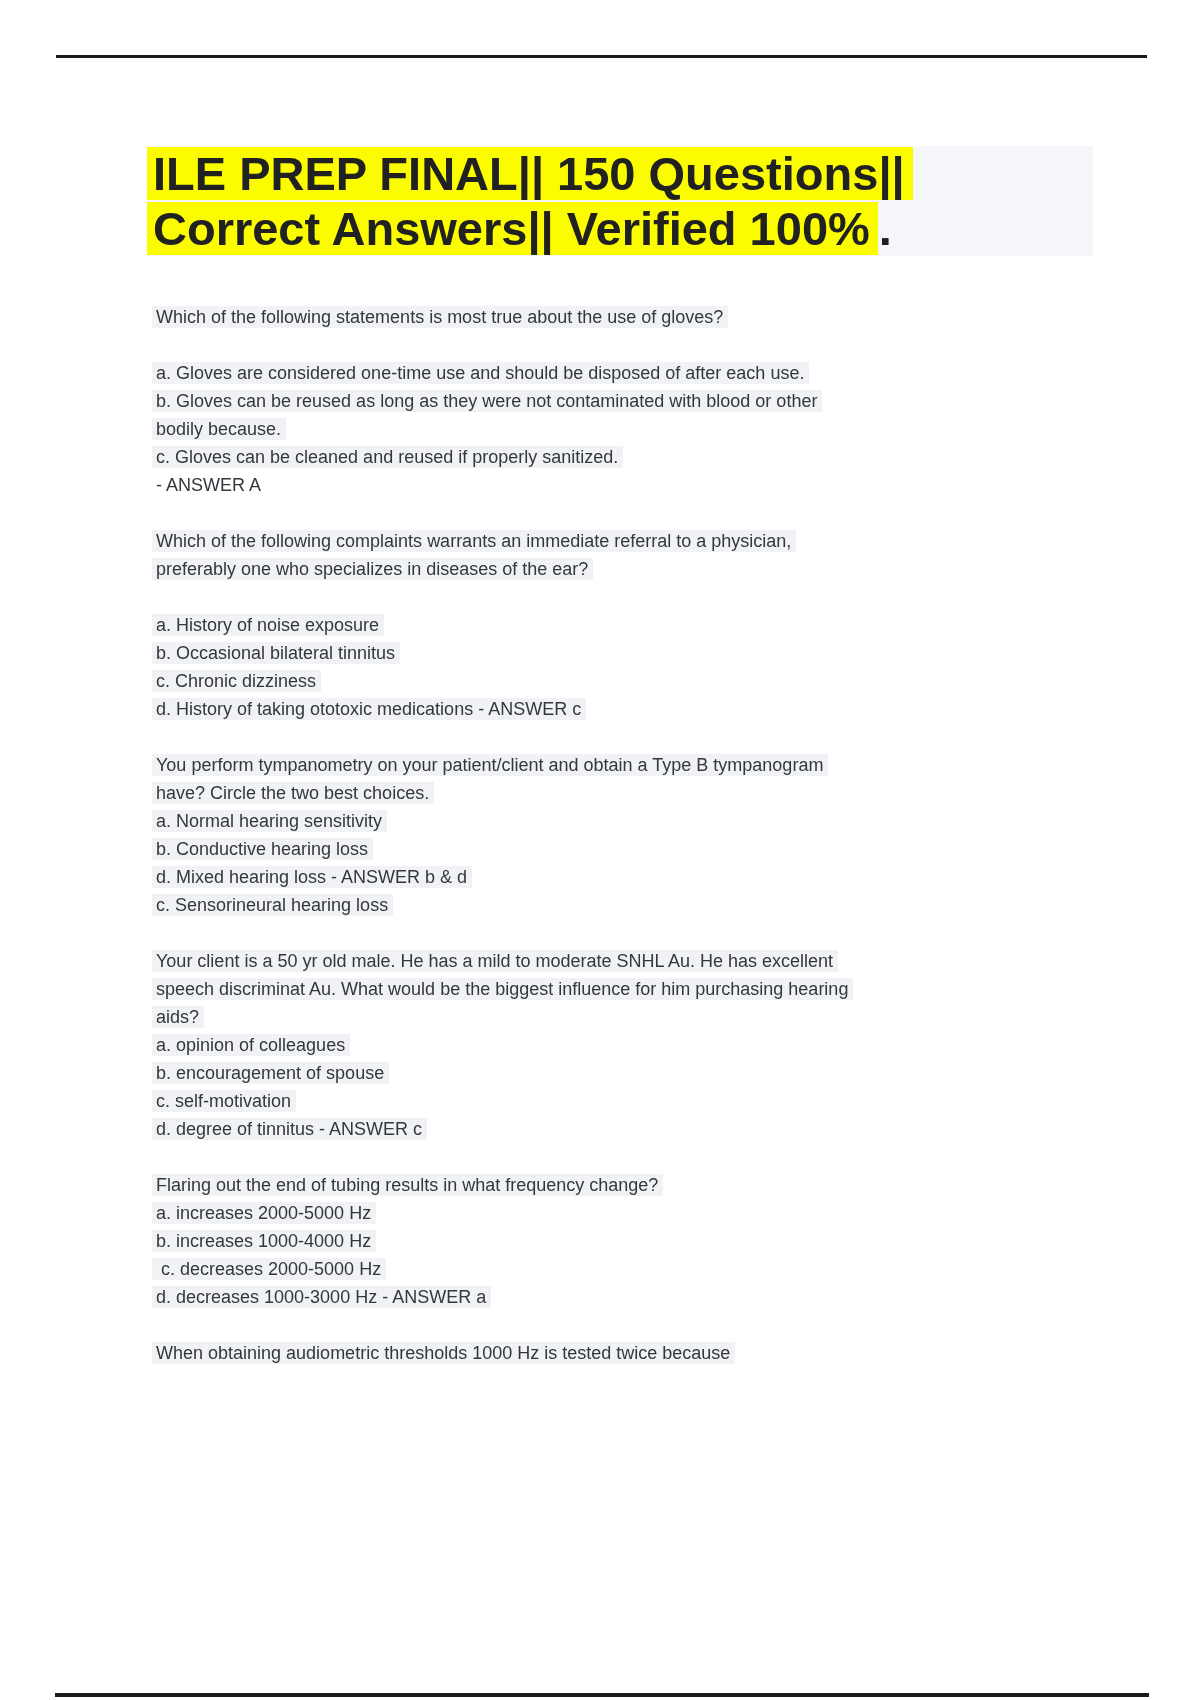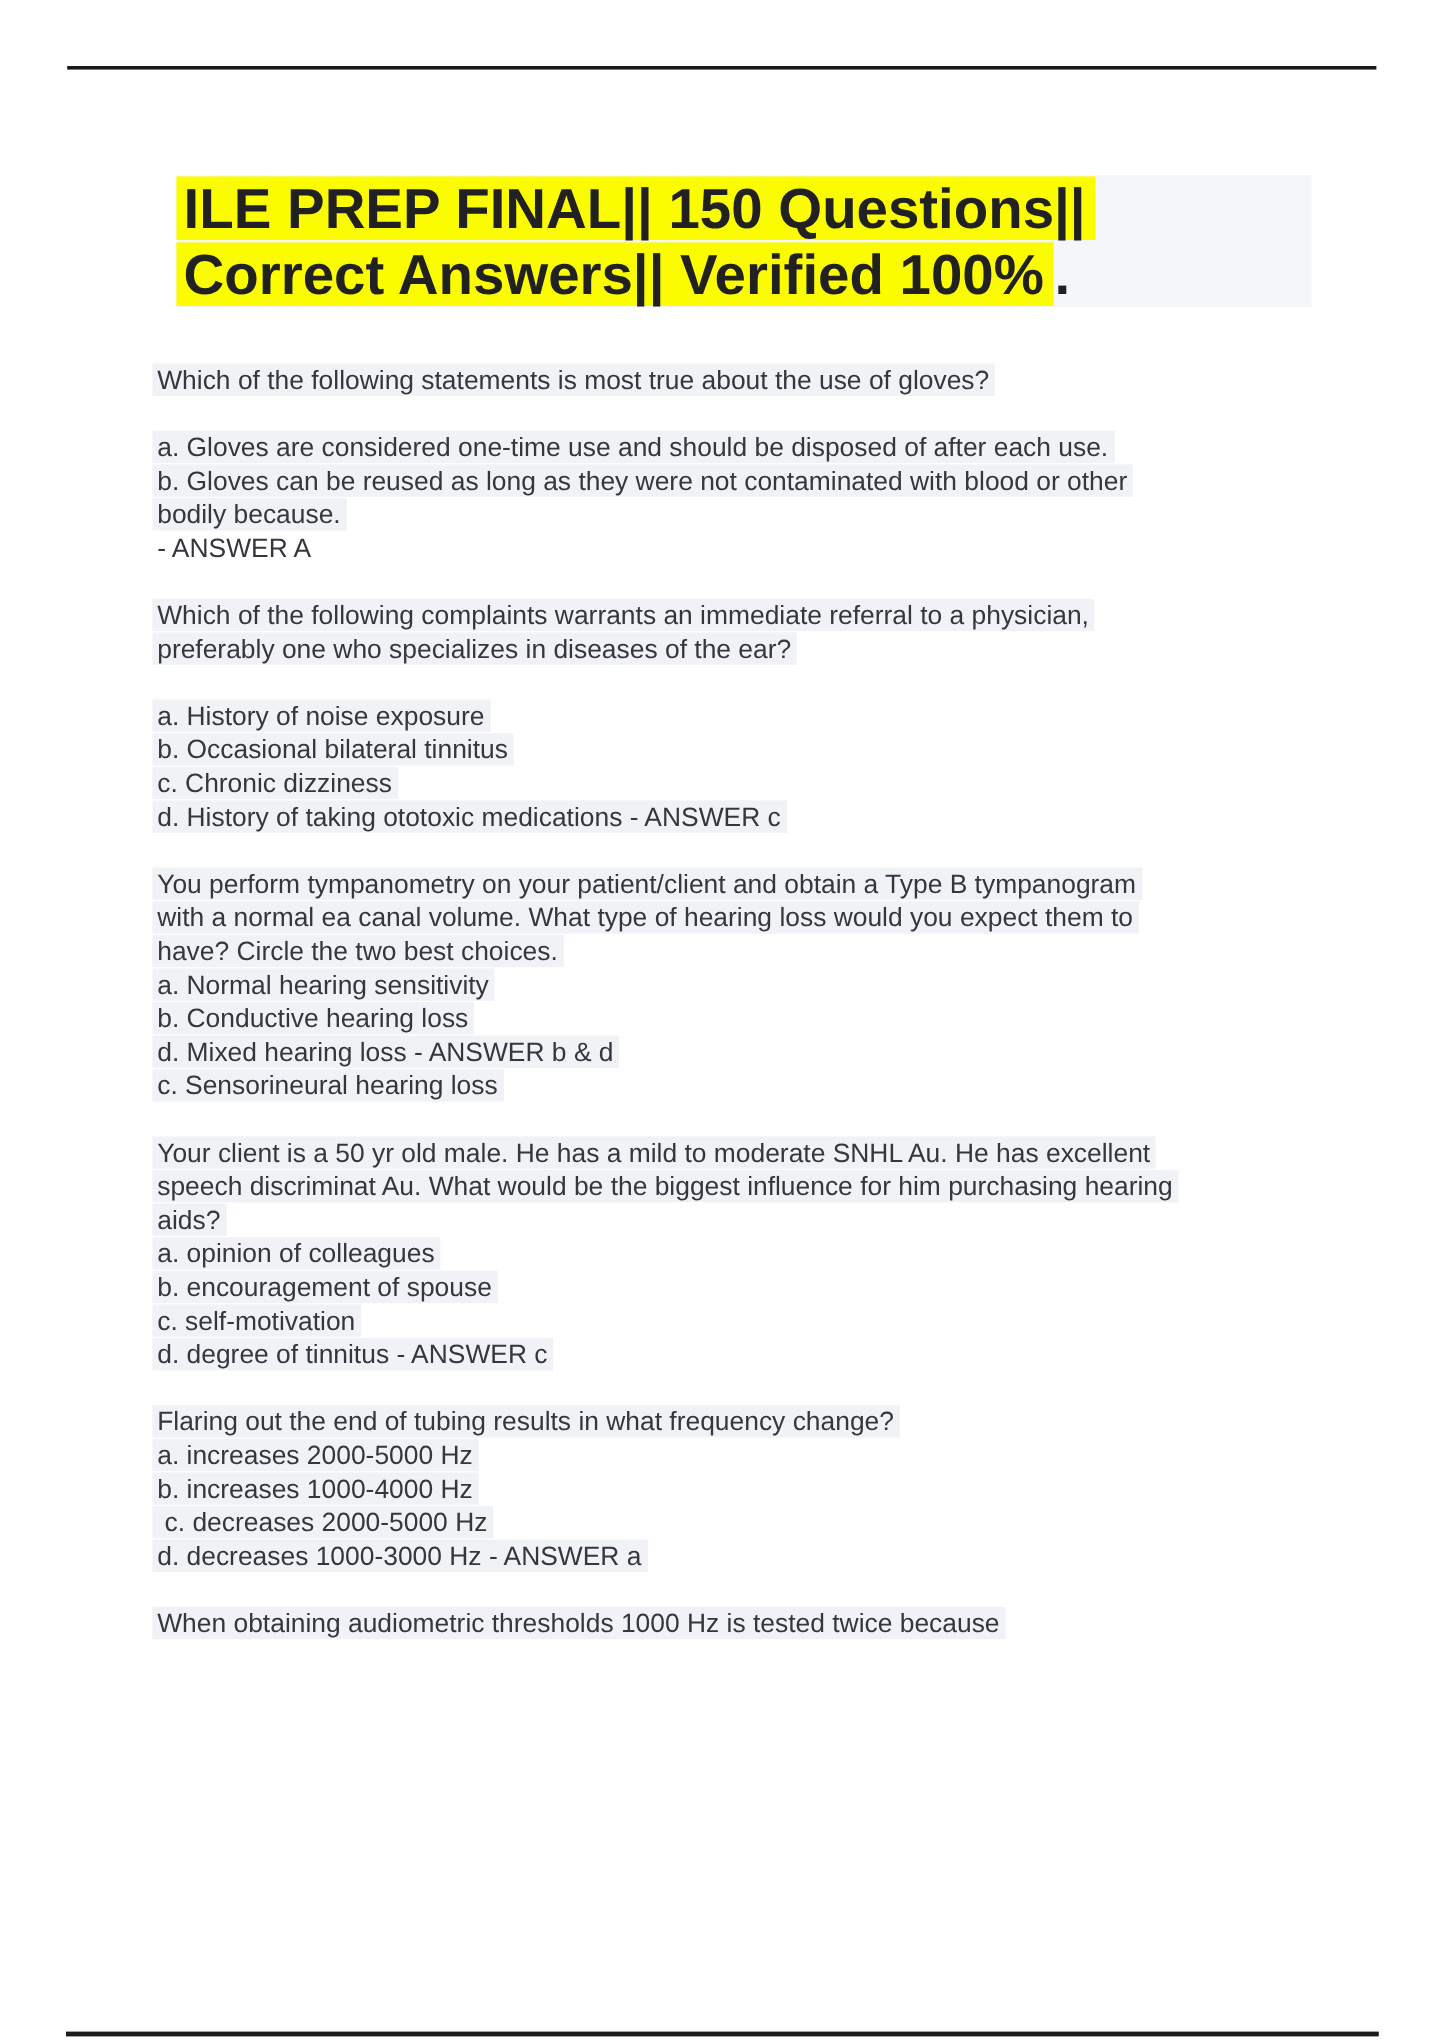--- a/index.html
+++ b/index.html
@@ -53,24 +53,24 @@
   }
   .yl {
     background: var(--yellow, #fcfc00);
     padding: 0 8px 0 6px;
   }
   .dot {
     padding-left: 1px;
   }
   .questions {
     position: absolute;
-    left: 131px;
+    left: 156px;
     top: 303px;
     width: 960px;
-    font-size: 22px;
+    font-size: 18px;
     line-height: 28px;
     color: var(--body-text, #34373c);
   }
   .line {
     height: 28px;
     white-space: nowrap;
   }
   .gap-line {
     height: 28px;
   }
@@ -97,36 +97,36 @@
     </h1>
   </div>
 
   <div class="questions">
       <div>
         <div class="line"><span class="hl">Which of the following statements is most true about the use of gloves?</span></div>
         <div class="gap-line"></div>
         <div class="line"><span class="hl">a. Gloves are considered one-time use and should be disposed of after each use.</span></div>
         <div class="line"><span class="hl">b. Gloves can be reused as long as they were not contaminated with blood or other</span></div>
         <div class="line"><span class="hl">bodily because.</span></div>
+        <div class="line"><span class="hl">c. Gloves can be cleaned and reused if properly sanitized.</span></div>
         <div class="line"><span class="nohl">- ANSWER A</span></div>
       </div>
       <div class="gap-line"></div>
       <div>
         <div class="line"><span class="hl">Which of the following complaints warrants an immediate referral to a physician,</span></div>
         <div class="line"><span class="hl">preferably one who specializes in diseases of the ear?</span></div>
         <div class="gap-line"></div>
         <div class="line"><span class="hl">a. History of noise exposure</span></div>
         <div class="line"><span class="hl">b. Occasional bilateral tinnitus</span></div>
         <div class="line"><span class="hl">c. Chronic dizziness</span></div>
         <div class="line"><span class="hl">d. History of taking ototoxic medications - ANSWER c</span></div>
       </div>
       <div class="gap-line"></div>
       <div>
         <div class="line"><span class="hl">You perform tympanometry on your patient/client and obtain a Type B tympanogram</span></div>
-        <div class="line"><span class="hl">with a normal ea canal volume. What type of hearing loss would you expect them to</span></div>
         <div class="line"><span class="hl">have? Circle the two best choices.</span></div>
         <div class="line"><span class="hl">a. Normal hearing sensitivity</span></div>
         <div class="line"><span class="hl">b. Conductive hearing loss</span></div>
         <div class="line"><span class="hl">d. Mixed hearing loss - ANSWER b &amp; d</span></div>
         <div class="line"><span class="hl">c. Sensorineural hearing loss</span></div>
       </div>
       <div class="gap-line"></div>
       <div>
         <div class="line"><span class="hl">Your client is a 50 yr old male. He has a mild to moderate SNHL Au. He has excellent</span></div>
         <div class="line"><span class="hl">speech discriminat Au. What would be the biggest influence for him purchasing hearing</span></div>

